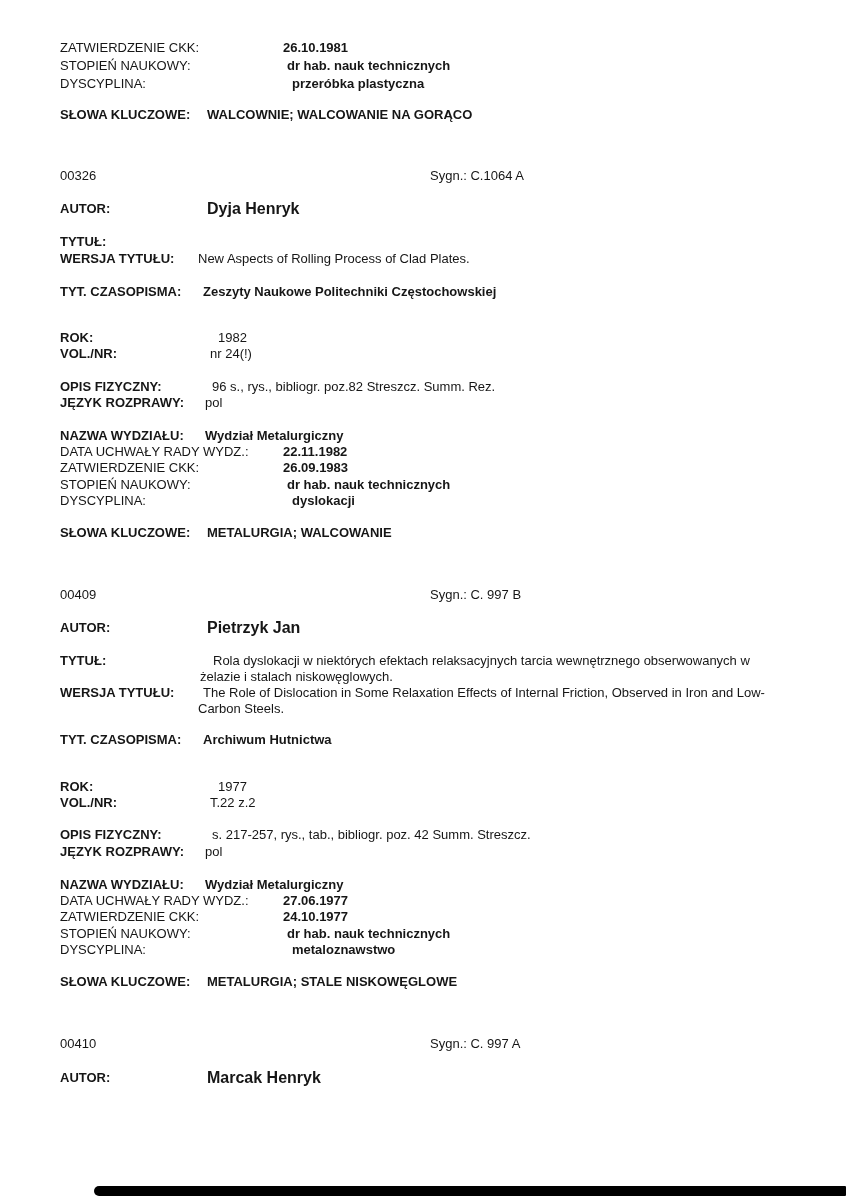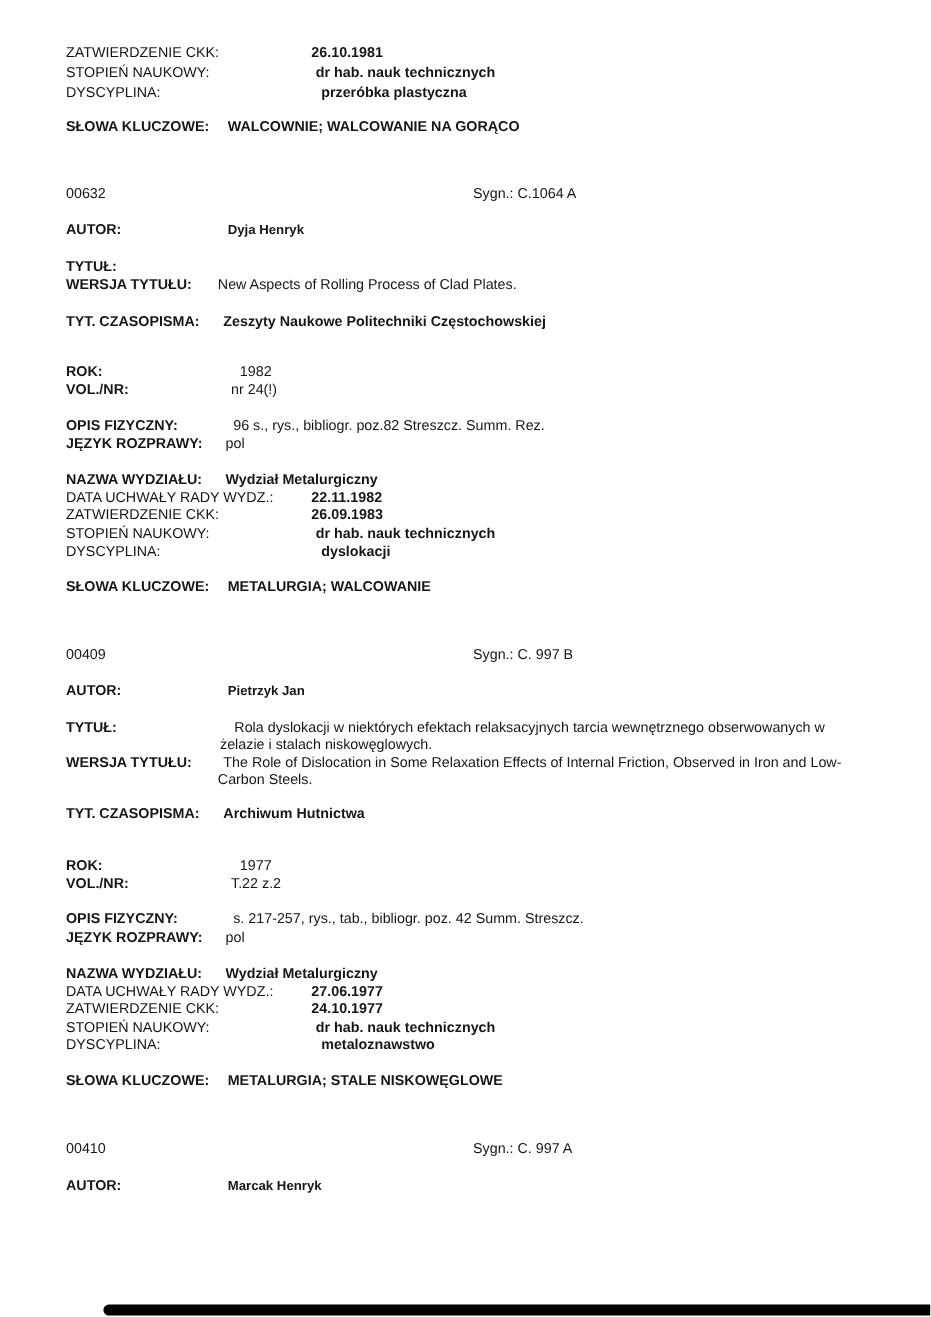--- a/index.html
+++ b/index.html
@@ -13,21 +13,21 @@
     line-height:16px;
     color:#161616;
   }
   .row { position:absolute; left:0; width:745px; height:16px; }
   .lbl { position:absolute; left:60px; white-space:pre; }
   .val { position:absolute; white-space:pre; }
   .wrapval { position:absolute; white-space:normal; }
   .b { font-weight:bold;text-align:center; }
   .num { position:absolute; left:60px; white-space:pre; }
   .sygn { position:absolute; left:430px; white-space:pre; font-weight:normal; }
-  .author { font-size:12px; font-weight:bold; }
+  .author { font-size:16px; font-weight:bold; }
   .scan-bar {
     position:absolute;
     left:94px; top:1186px;
     width:752px; height:10px;
     background:#000000;
     border-radius:5px 1px 1px 5px;
   }
 </style>
 </head>
 <body>
@@ -45,21 +45,21 @@
   <div class="row" style="top:76px">
     <span class="lbl">DYSCYPLINA:</span>
     <span class="val b" style="left:292px">przeróbka plastyczna</span>
   </div>
   <div class="row" style="top:107px">
     <span class="lbl b">SŁOWA KLUCZOWE:</span>
     <span class="val b" style="left:207px">WALCOWNIE; WALCOWANIE NA GORĄCO</span>
   </div>
 
   <div class="row" style="top:168px">
-    <span class="num">00632</span>
+    <span class="num">00326</span>
     <span class="sygn">Sygn.: C.1064 A</span>
   </div>
   <div class="row" style="top:201px">
     <span class="lbl b">AUTOR:</span>
     <span class="val author" style="left:207px">Dyja Henryk</span>
   </div>
   <div class="row" style="top:234px">
     <span class="lbl b">TYTUŁ:</span>
   </div>
   <div class="row" style="top:251px">

